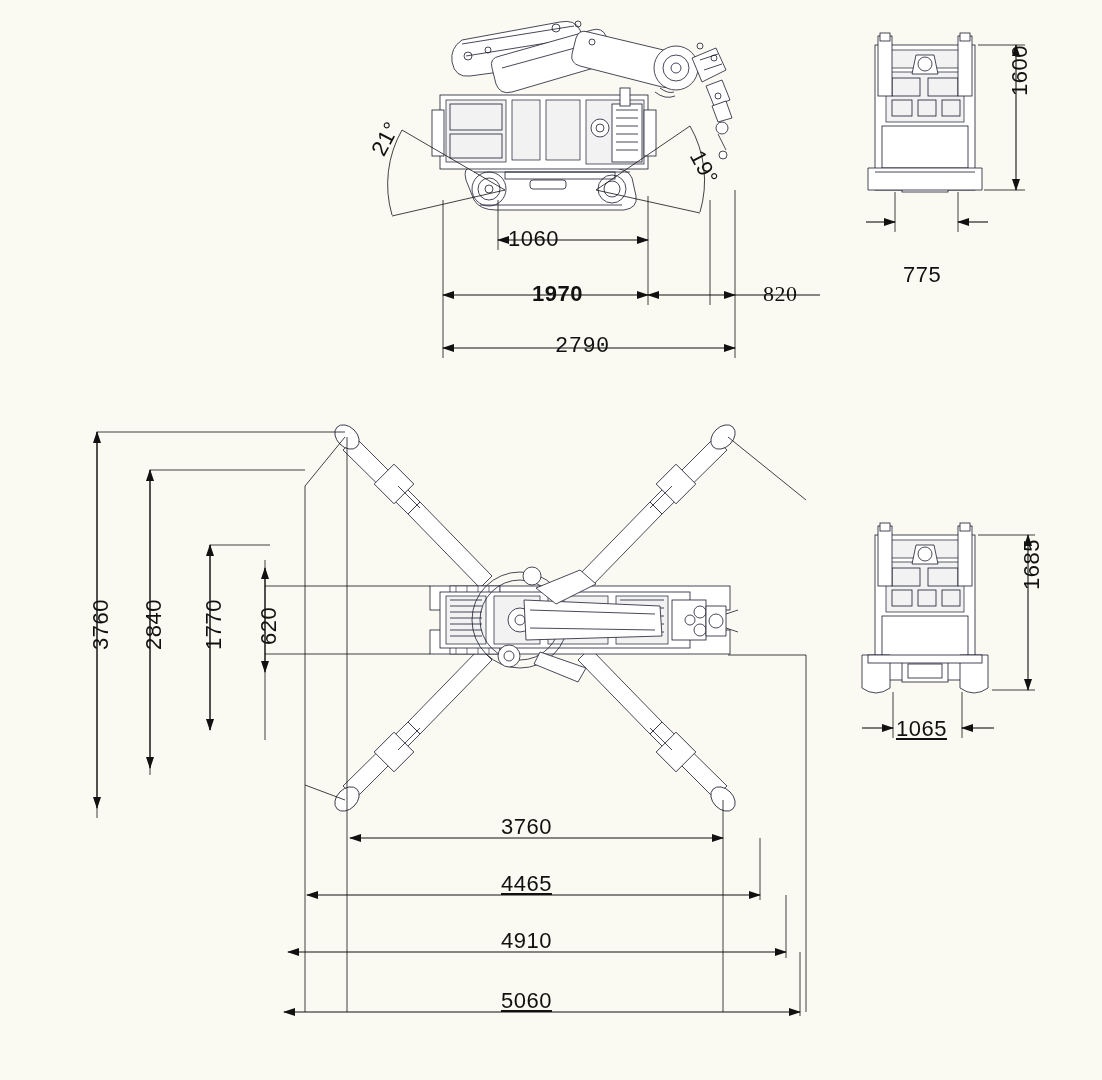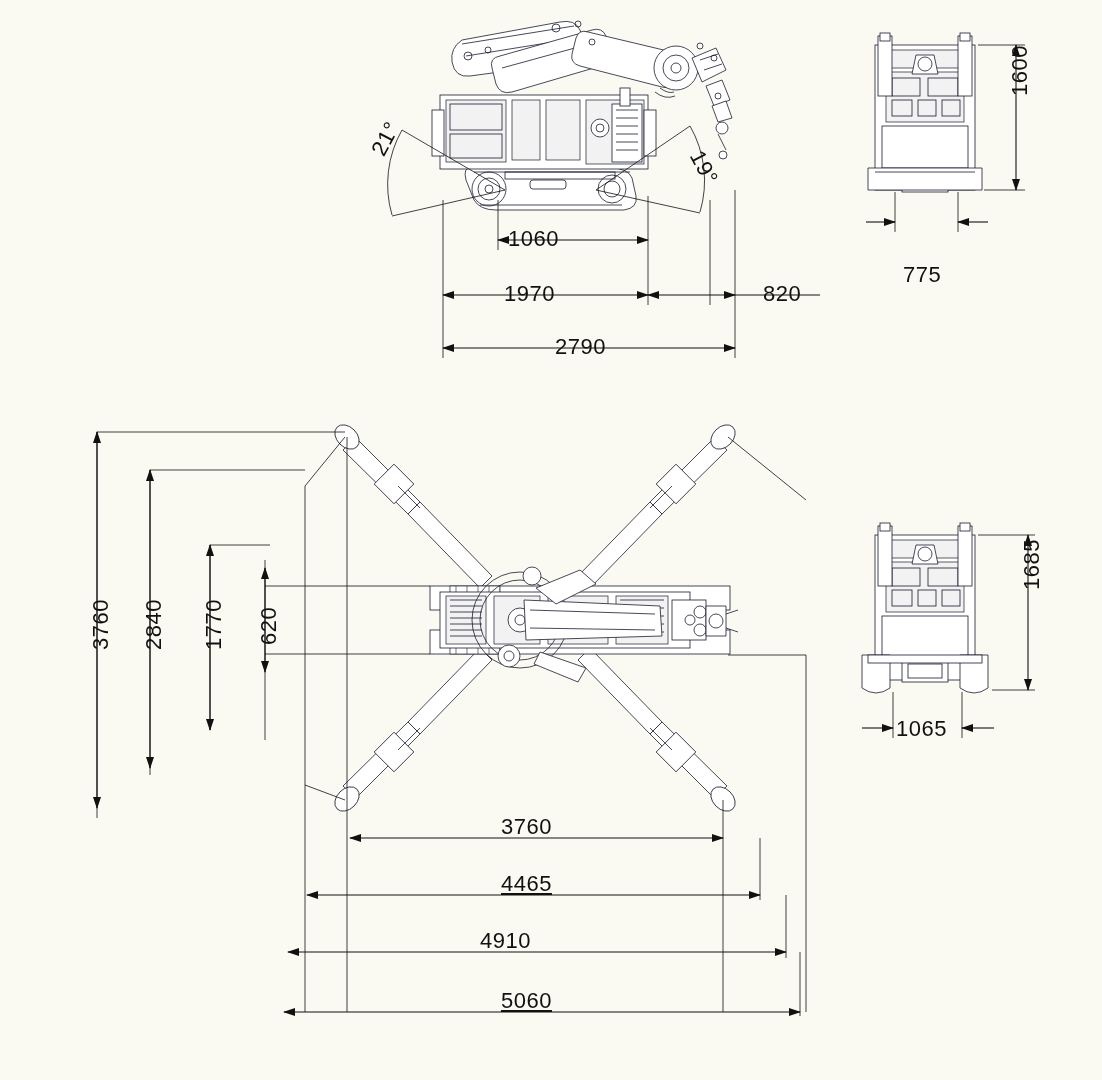--- a/index.html
+++ b/index.html
@@ -308,33 +308,33 @@
     <line class="ln thin" x1="893" y1="692" x2="893" y2="738"></line>
     <line class="ln thin" x1="962" y1="692" x2="962" y2="738"></line>
     <line class="ln med" x1="862" y1="728" x2="893" y2="728" marker-end="url(#ar)"></line>
     <line class="ln med" x1="962" y1="728" x2="994" y2="728" marker-start="url(#arS)"></line>
   </g>
 </svg>
 
 <div class="dim-label" style="left:366px;top:148px;transform:rotate(-62deg);transform-origin:left top;">21°</div>
 <div class="dim-label" style="left:707px;top:146px;transform:rotate(62deg);transform-origin:left top;">19°</div>
 <div class="dim-label" style="left:508px;top:226px;text-align:center;">1060</div>
-<div class="dim-label" style="left:504px;top:281px;">1970</div>
-<div class="dim-label" style="left:763px;top:281px;">820</div>
-<div class="dim-label" style="left:555px;top:334px;">2790</div>
+<div class="dim-label" style="left:532px;top:281px;font-weight:bold;">1970</div>
+<div class="dim-label" style="left:763px;top:281px;font-family:Liberation Serif, serif;">820</div>
+<div class="dim-label" style="left:555px;top:334px;font-family:Liberation Mono, monospace;">2790</div>
 
 <div class="dim-label" style="left:1007px;top:96px;transform:rotate(-90deg);transform-origin:left top;">1600</div>
 <div class="dim-label" style="left:903px;top:230px;margin-top:32px;">775</div>
 
 <div class="dim-label" style="left:88px;top:650px;transform:rotate(-90deg);transform-origin:left top;">3760</div>
 <div class="dim-label" style="left:141px;top:650px;transform:rotate(-90deg);transform-origin:left top;">2840</div>
 <div class="dim-label" style="left:201px;top:650px;transform:rotate(-90deg);transform-origin:left top;">1770</div>
 <div class="dim-label" style="left:256px;top:645px;transform:rotate(-90deg);transform-origin:left top;">620</div>
 
 <div class="dim-label" style="left:501px;top:814px;">3760</div>
 <div class="dim-label" style="left:501px;top:871px;text-decoration:underline;">4465</div>
-<div class="dim-label" style="left:480px;top:928px;">4910</div>
+<div class="dim-label" style="left:501px;top:928px;">4910</div>
 <div class="dim-label" style="left:501px;top:988px;text-decoration:underline;">5060</div>
 
 <div class="dim-label" style="left:1019px;top:590px;transform:rotate(-90deg);transform-origin:left top;">1685</div>
-<div class="dim-label" style="left:896px;top:716px;">1065</div>
+<div class="dim-label" style="left:896px;top:716px;text-decoration:underline;">1065</div>
 
 </div>
 
 </body></html>

